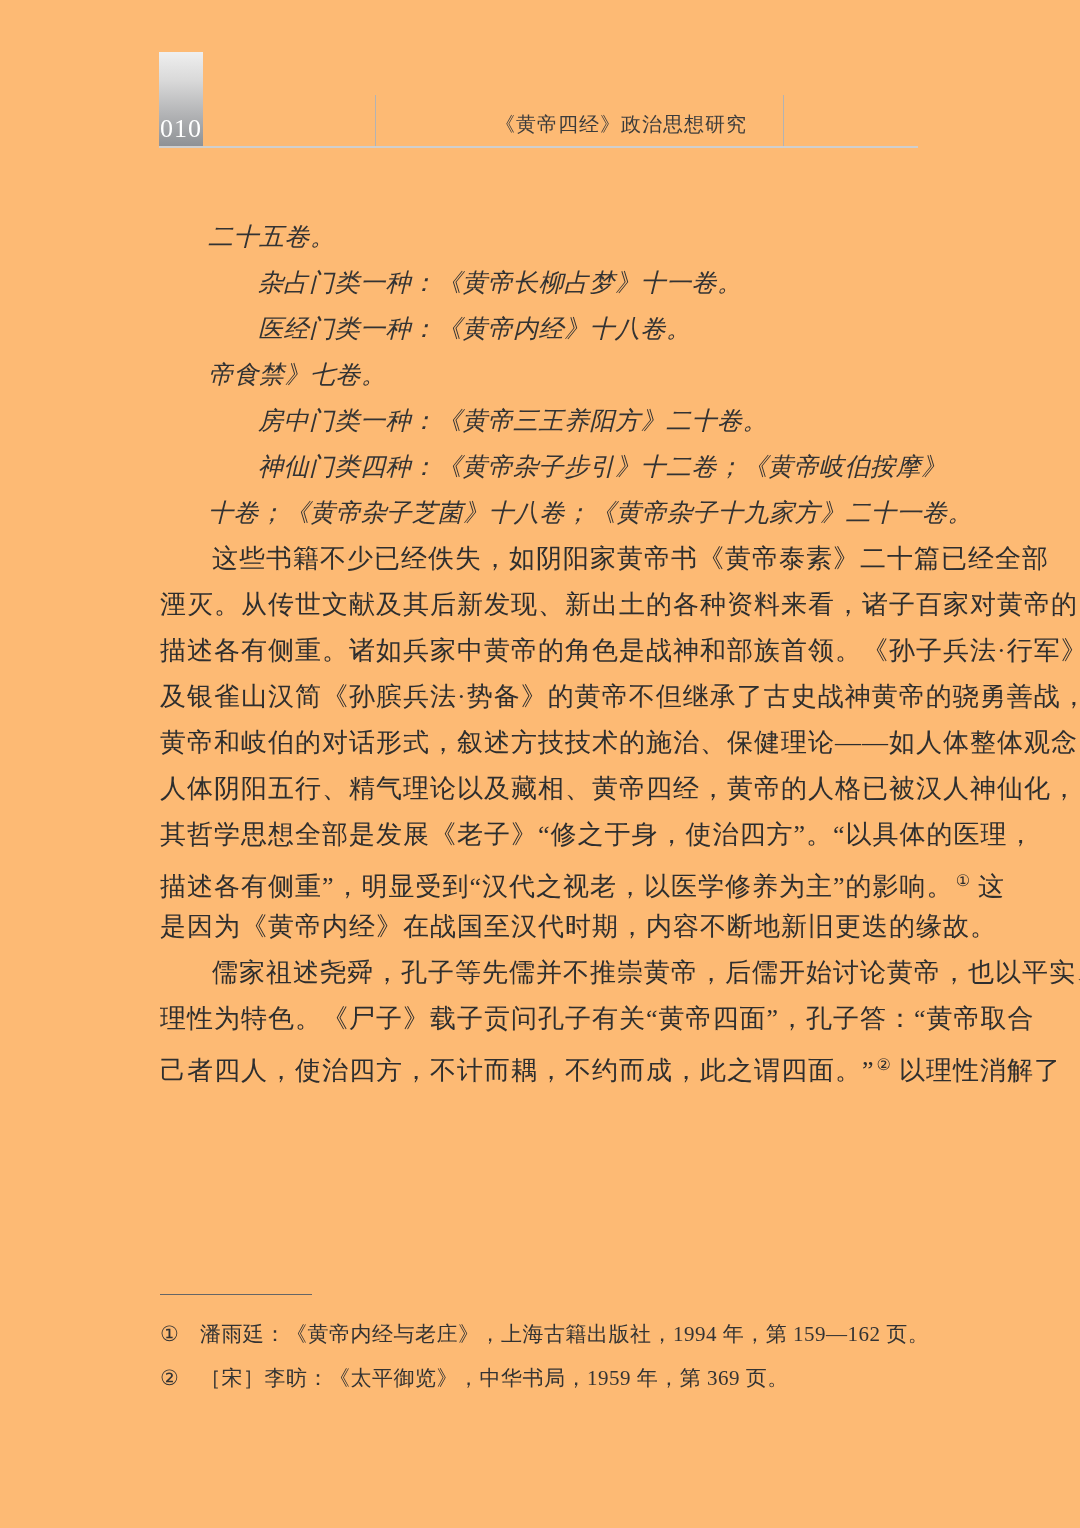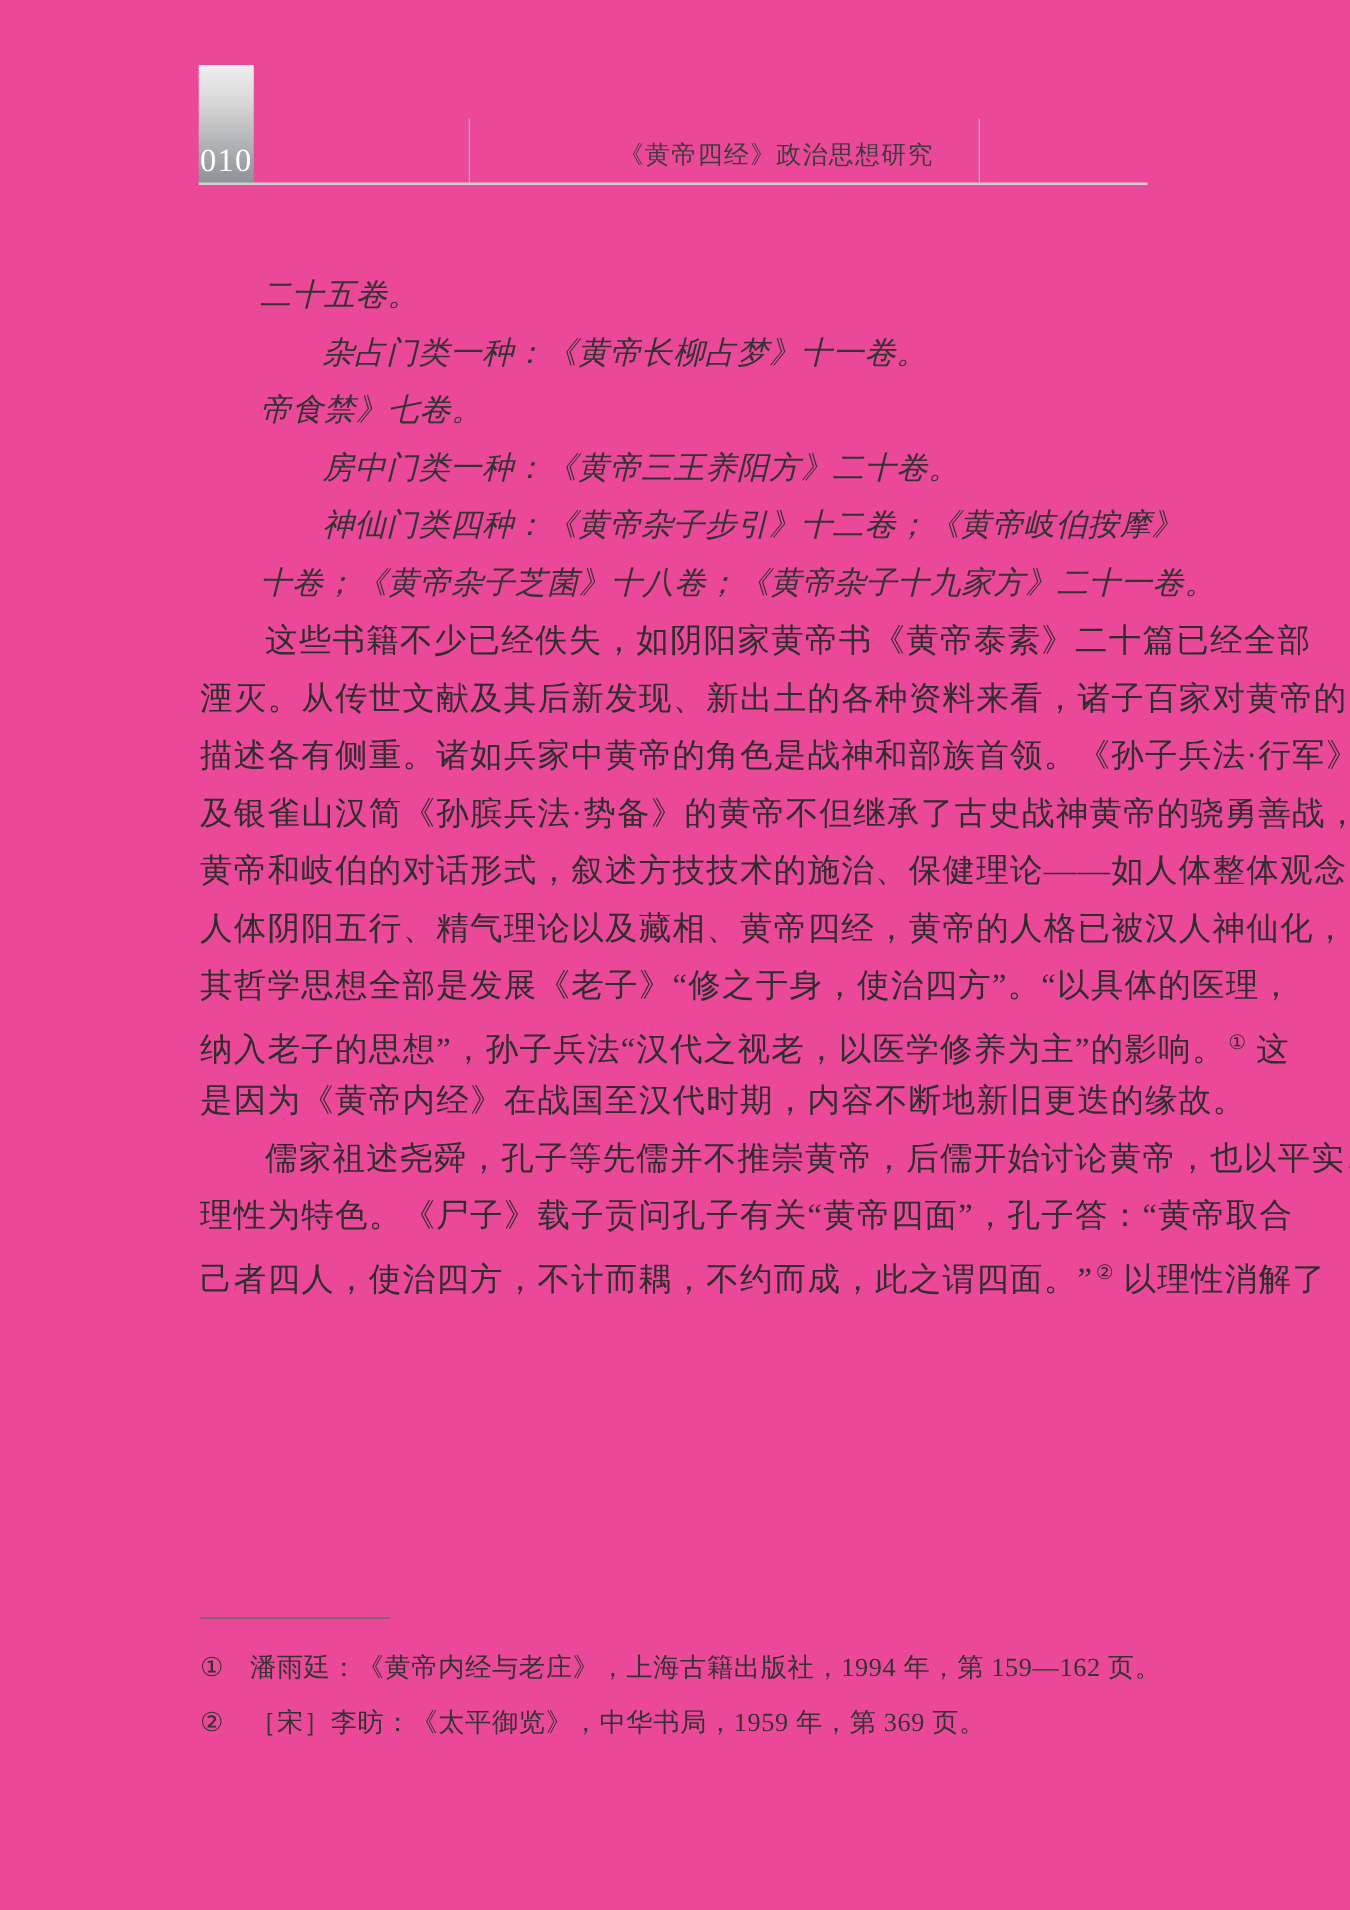--- a/index.html
+++ b/index.html
@@ -4,21 +4,21 @@
 <style>
   html,body{margin:0;padding:0;}
   body{
     width:1080px;height:1528px;
     background:#ffffff;
     font-family:"Liberation Serif","DejaVu Serif",serif;
     color:#2e2e2e;
     position:relative;
     overflow:hidden;
   }
-  .page{position:absolute;inset:0;background:#ec4899;}
+  .page{position:absolute;inset:0;background:#fdba74;}
 
   
   .pagenum-bar{
     position:absolute;left:159px;top:52px;width:44px;height:95px;
     background:linear-gradient(to bottom,#efefef 0%,#d9d9d9 30%,#b3b4b6 65%,#8d9094 100%);
     display:flex;align-items:flex-end;justify-content:center;
   }
   .pagenum{
     color:#ffffff;font-size:26px;line-height:1;
     padding-bottom:5px;letter-spacing:1px;
@@ -85,36 +85,37 @@
   <div class="header-tick tick-left"></div>
   <div class="header-tick tick-right"></div>
   <div class="running-head">《黄帝四经》政治思想研究</div>
   <div class="header-rule"></div>
 
   <div class="content">
 
     <section class="quote-block">
       <div class="line">二十五卷。</div>
       <div class="line indent">杂占门类一种：《黄帝长柳占梦》十一卷。</div>
+      <div class="line indent">医经门类一种：《黄帝内经》十八卷。</div>
       <div class="line">帝食禁》七卷。</div>
       <div class="line indent">房中门类一种：《黄帝三王养阳方》二十卷。</div>
       <div class="line indent">神仙门类四种：《黄帝杂子步引》十二卷；《黄帝岐伯按摩》</div>
       <div class="line">十卷；《黄帝杂子芝菌》十八卷；《黄帝杂子十九家方》二十一卷。</div>
     </section>
 
     <section>
       <div class="line indent">这些书籍不少已经佚失，如阴阳家黄帝书《黄帝泰素》二十篇已经全部</div>
       <div class="line">湮灭。从传世文献及其后新发现、新出土的各种资料来看，诸子百家对黄帝的</div>
       <div class="line">描述各有侧重。诸如兵家中黄帝的角色是战神和部族首领。《孙子兵法·行军》</div>
       <div class="line">及银雀山汉简《孙膑兵法·势备》的黄帝不但继承了古史战神黄帝的骁勇善战，</div>
       <div class="line">黄帝和岐伯的对话形式，叙述方技技术的施治、保健理论——如人体整体观念、</div>
       <div class="line">人体阴阳五行、精气理论以及藏相、黄帝四经，黄帝的人格已被汉人神仙化，</div>
       <div class="line">其哲学思想全部是发展《老子》“修之于身，使治四方”。“以具体的医理，</div>
       <div class="line">
-        <span>纳入老子的思想”，孙子兵法“汉代之视老，以医学修养为主”的影响。</span><span class="sup">①</span><span class="after-sup">这</span>
+        <span>描述各有侧重”，明显受到“汉代之视老，以医学修养为主”的影响。</span><span class="sup">①</span><span class="after-sup">这</span>
       </div>
       <div class="line">是因为《黄帝内经》在战国至汉代时期，内容不断地新旧更迭的缘故。</div>
     </section>
 
     <section>
       <div class="line indent">儒家祖述尧舜，孔子等先儒并不推崇黄帝，后儒开始讨论黄帝，也以平实、</div>
       <div class="line">理性为特色。《尸子》载子贡问孔子有关“黄帝四面”，孔子答：“黄帝取合</div>
       <div class="line">
         <span>己者四人，使治四方，不计而耦，不约而成，此之谓四面。”</span><span class="sup">②</span><span class="after-sup">以理性消解了</span>
       </div>

